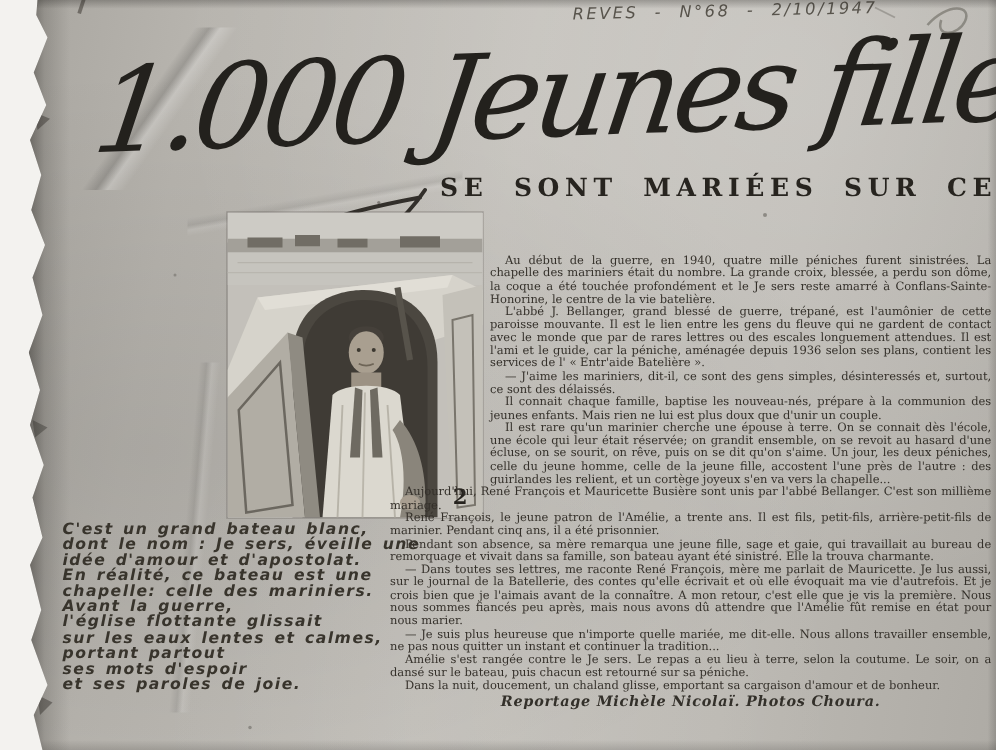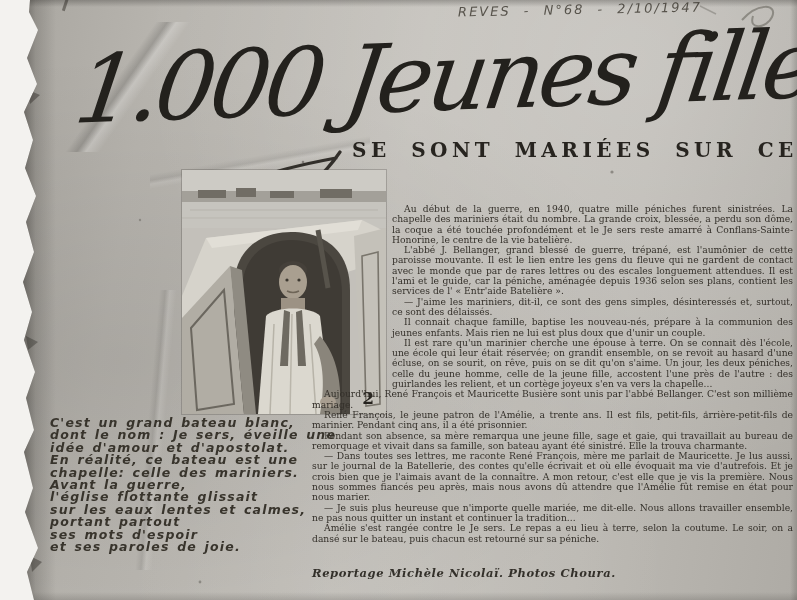--- a/index.html
+++ b/index.html
@@ -94,21 +94,21 @@
 
   
   .article{
     position:absolute;left:312px;top:204px;width:481px;
     font-family:"DejaVu Serif", serif;font-size:9.2px;line-height:10.3px;
     color:#34302a;text-align:justify;
   }
   .article .photo-spacer{float:left;width:80px;height:176px;}
   .article p{margin:0;text-indent:12px;}
   .byline{
-    position:absolute;left:312px;top:566px;width:481px;text-align:left;
+    position:absolute;left:312px;top:554px;width:481px;text-align:center;
     font-family:"DejaVu Serif", serif;font-style:italic;font-weight:bold;
     font-size:11.5px;color:#33302a;letter-spacing:.6px;
   }
 
   .specks{position:absolute;inset:0;pointer-events:none;}
 </style>
 </head>
 <body>
 
 <div class="paper">
@@ -194,20 +194,21 @@
     <p>L'abbé J. Bellanger, grand blessé de guerre, trépané, est l'aumônier de cette paroisse mouvante. Il est le lien entre les gens du fleuve qui ne gardent de contact avec le monde que par de rares lettres ou des escales longuement attendues. Il est l'ami et le guide, car la péniche, aménagée depuis 1936 selon ses plans, contient les services de l' « Entr'aide Batelière ».</p>
     <p>— J'aime les mariniers, dit-il, ce sont des gens simples, désinteressés et, surtout, ce sont des délaissés.</p>
     <p>Il connait chaque famille, baptise les nouveau-nés, prépare à la communion des jeunes enfants. Mais rien ne lui est plus doux que d'unir un couple.</p>
     <p>Il est rare qu'un marinier cherche une épouse à terre. On se connait dès l'école, une école qui leur était réservée; on grandit ensemble, on se revoit au hasard d'une écluse, on se sourit, on rêve, puis on se dit qu'on s'aime. Un jour, les deux péniches, celle du jeune homme, celle de la jeune fille, accostent l'une près de l'autre : des guirlandes les relient, et un cortège joyeux s'en va vers la chapelle...</p>
     <p>Aujourd'hui, René François et Mauricette Busière sont unis par l'abbé Bellanger. C'est son millième mariage.</p>
     <p>René François, le jeune patron de l'Amélie, a trente ans. Il est fils, petit-fils, arrière-petit-fils de marinier. Pendant cinq ans, il a été prisonnier.</p>
     <p>Pendant son absence, sa mère remarqua une jeune fille, sage et gaie, qui travaillait au bureau de remorquage et vivait dans sa famille, son bateau ayant été sinistré. Elle la trouva charmante.</p>
     <p>— Dans toutes ses lettres, me raconte René François, mère me parlait de Mauricette. Je lus aussi, sur le journal de la Batellerie, des contes qu'elle écrivait et où elle évoquait ma vie d'autrefois. Et je crois bien que je l'aimais avant de la connaître. A mon retour, c'est elle que je vis la première. Nous nous sommes fiancés peu après, mais nous avons dû attendre que l'Amélie fût remise en état pour nous marier.</p>
     <p>— Je suis plus heureuse que n'importe quelle mariée, me dit-elle. Nous allons travailler ensemble, ne pas nous quitter un instant et continuer la tradition...</p>
     <p>Amélie s'est rangée contre le Je sers. Le repas a eu lieu à terre, selon la coutume. Le soir, on a dansé sur le bateau, puis chacun est retourné sur sa péniche.</p>
+    <p>Dans la nuit, doucement, un chaland glisse, emportant sa cargaison d'amour et de bonheur.</p>
   </div>
 
   <div class="byline">Reportage Michèle Nicolaï. Photos Choura.</div>
 
   <svg class="specks" width="797" height="600" viewBox="0 0 797 600">
     <path d="M742,20 C758,2 778,4 772,17 C767,28 748,31 753,16" stroke="rgba(70,66,58,.42)" stroke-width="2" fill="none"></path>
     <path d="M700,6 L716,14" stroke="rgba(70,66,58,.30)" stroke-width="1.5" fill="none"></path>
     <circle cx="303" cy="162" r="1.3" fill="rgba(55,52,46,.45)"></circle>
     <circle cx="612" cy="172" r="1.6" fill="rgba(55,52,46,.40)"></circle>
     <circle cx="200" cy="582" r="1.4" fill="rgba(55,52,46,.35)"></circle>

